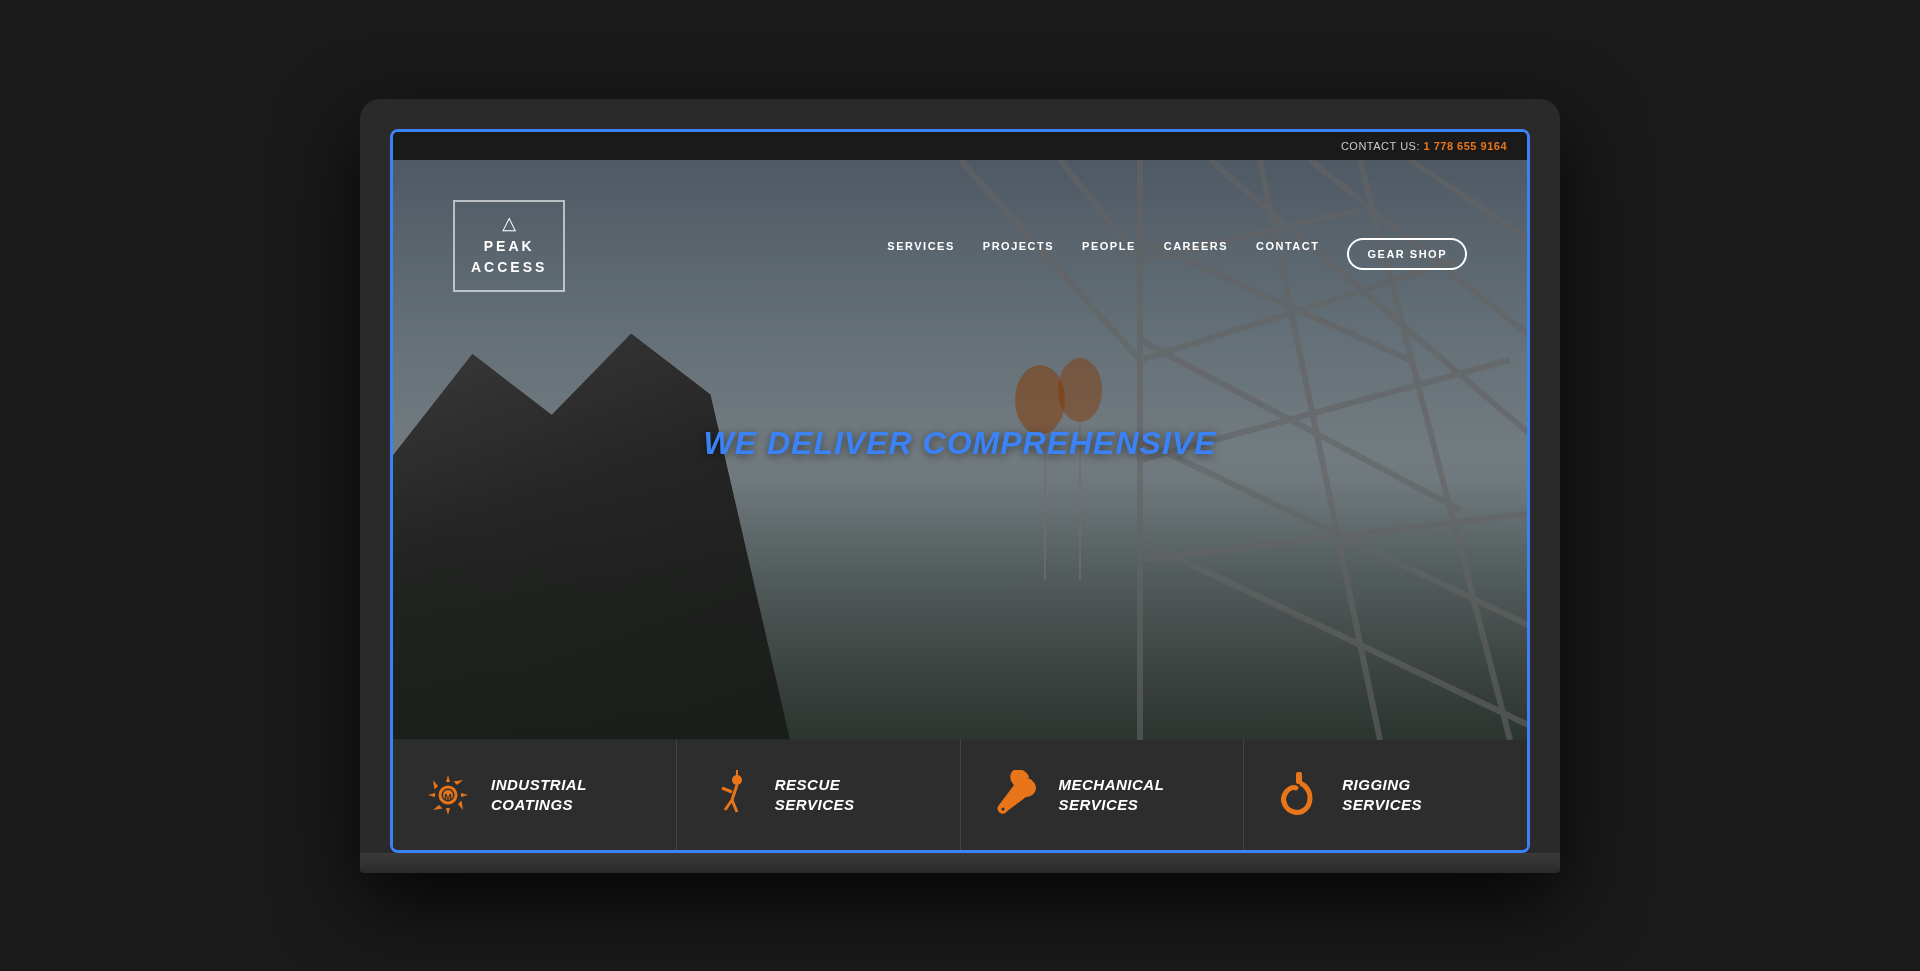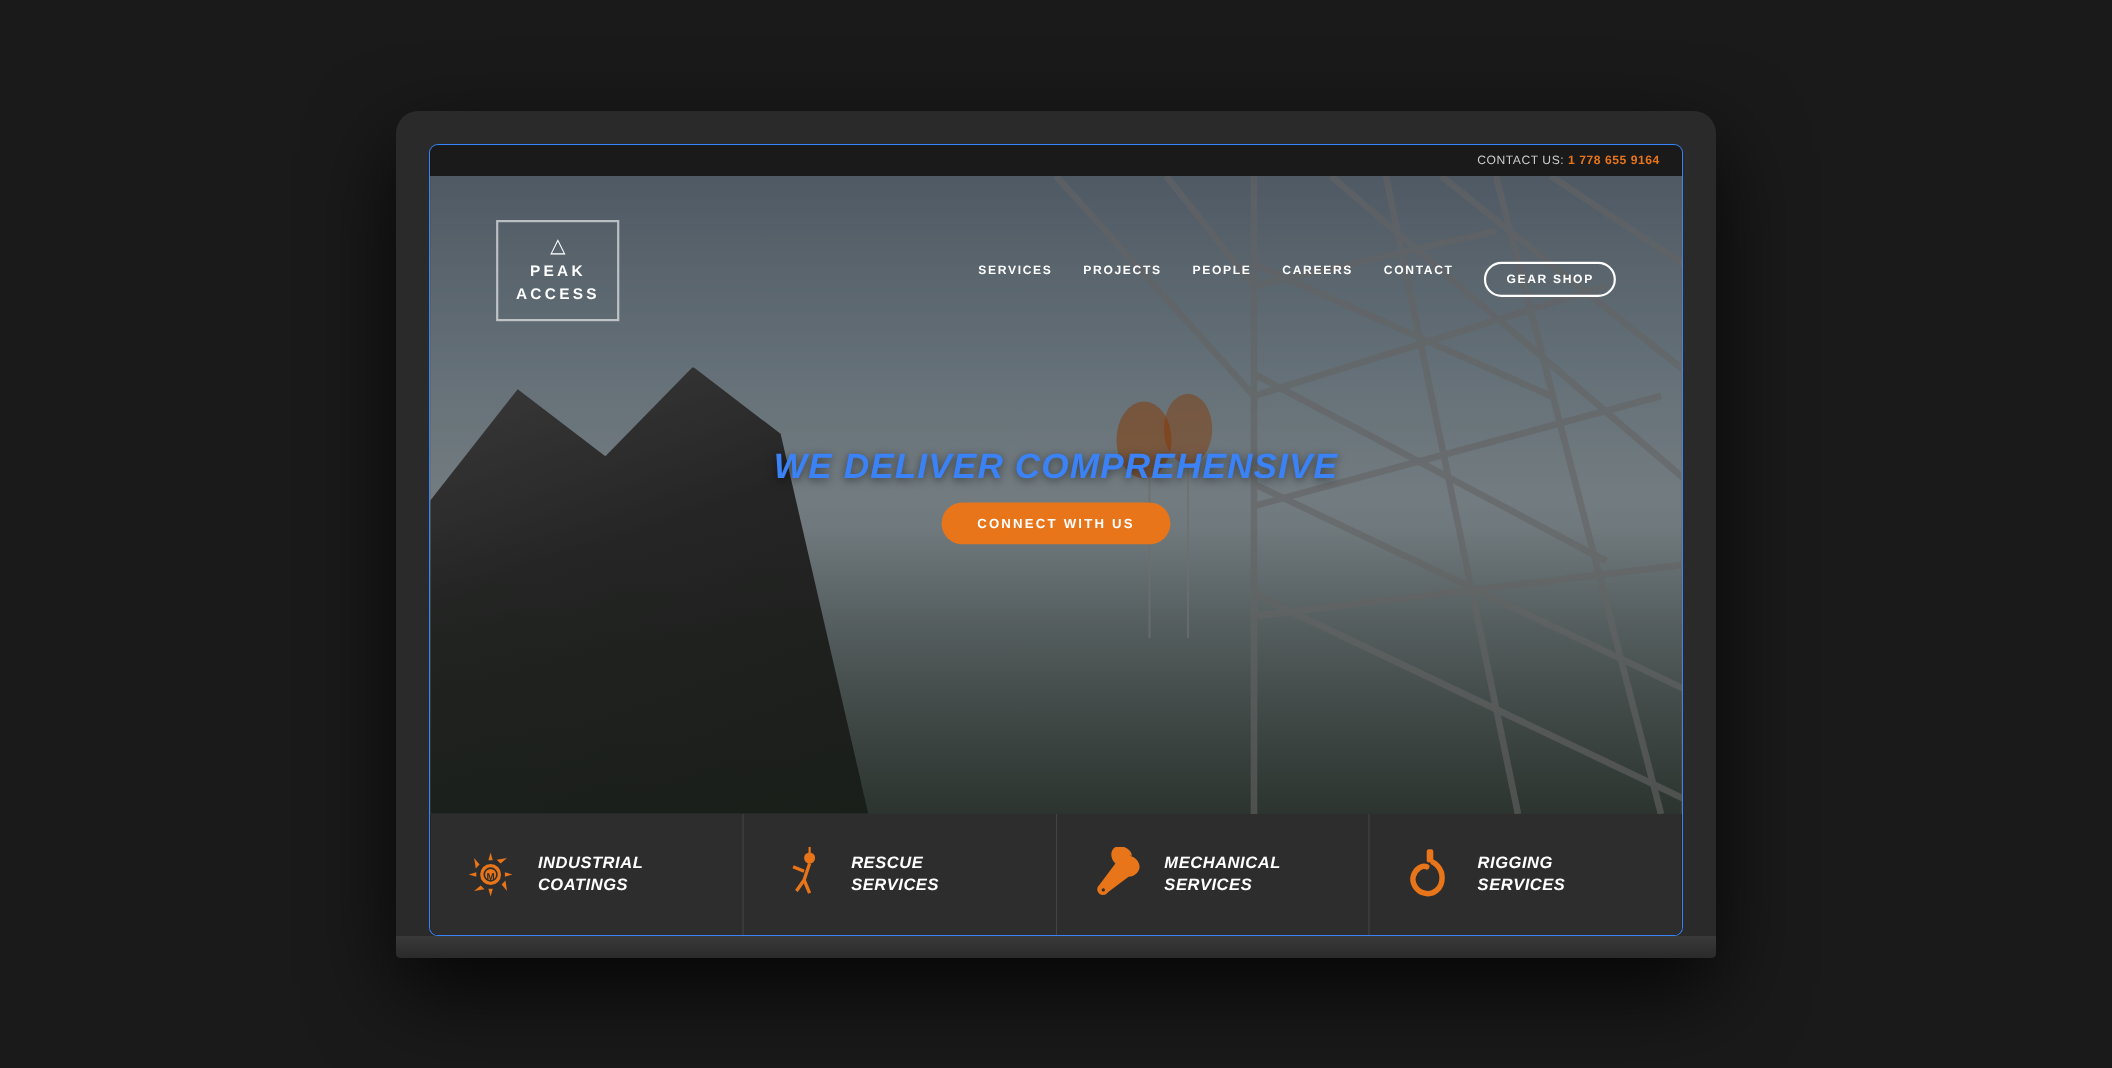--- a/index.html
+++ b/index.html
@@ -18,21 +18,21 @@
       border-radius: 20px;
       padding: 30px 30px 0 30px;
       box-shadow: 0 30px 80px rgba(0,0,0,0.8);
       position: relative;
     }
 
     .laptop-screen {
       background: #000;
       border-radius: 8px;
       overflow: hidden;
-      border: 1px solid #3b82f6;
+      border: 3px solid #3b82f6;
     }
 
     
     .top-bar {
       background: #1a1a1a;
       padding: 8px 20px;
       text-align: right;
       font-size: 11px;
       color: #ccc;
       letter-spacing: 0.5px;
@@ -335,21 +335,20 @@
           <a class="nav-item">CAREERS</a>
           <a class="nav-item">CONTACT</a>
           <a class="nav-item btn">GEAR SHOP</a>
         </nav>
       </div>
 
       <div class="hero-content">
         <h1 class="hero-title">
           <span>WE DELIVER COMPREHENSIVE</span><br>
         </h1>
-        <button class="hero-btn">CONNECT WITH US</button>
       </div>
     </div>
 
     <div class="services-bar">
 
       <div class="service-item">
         <div class="service-icon">
           <svg viewBox="0 0 50 50" fill="#e8751a">
 
             <circle cx="25" cy="25" r="8" fill="none" stroke="#e8751a" stroke-width="3"></circle>

